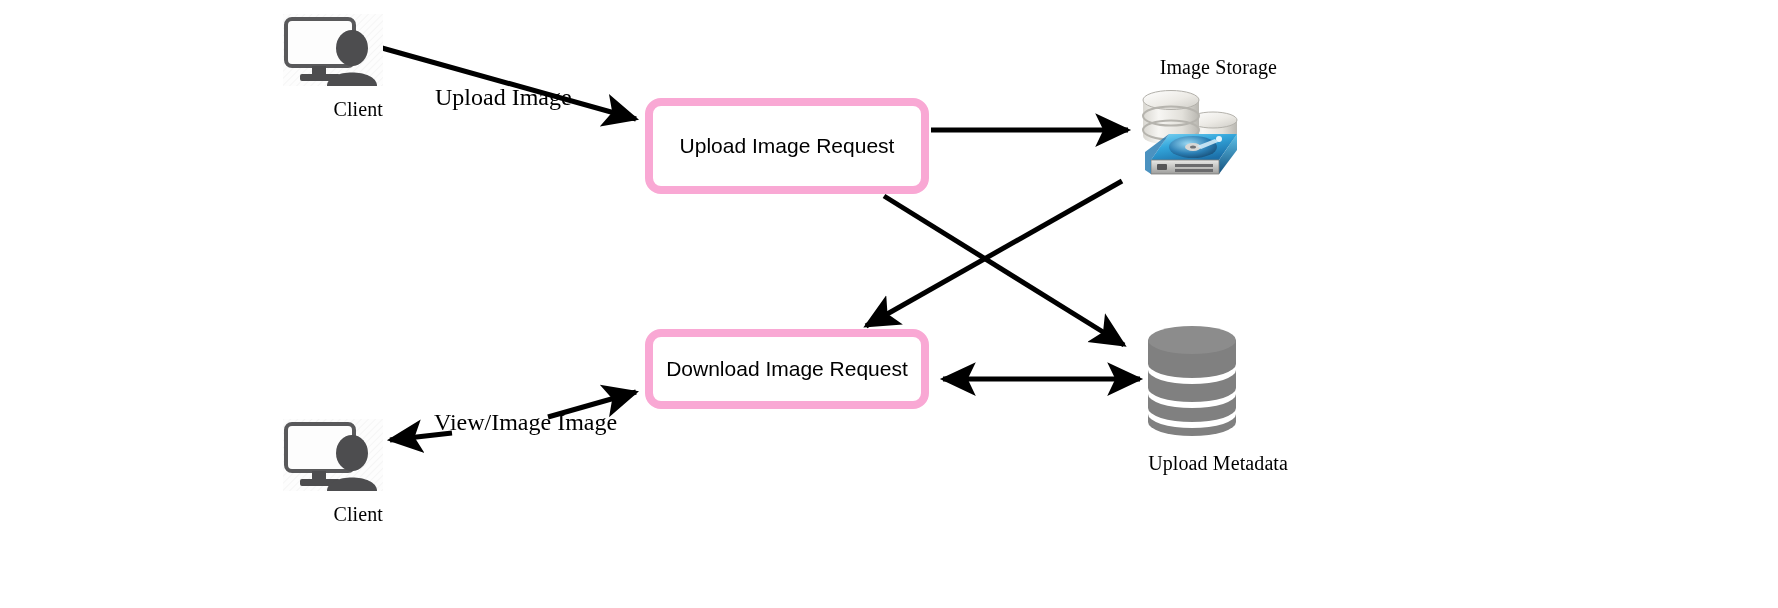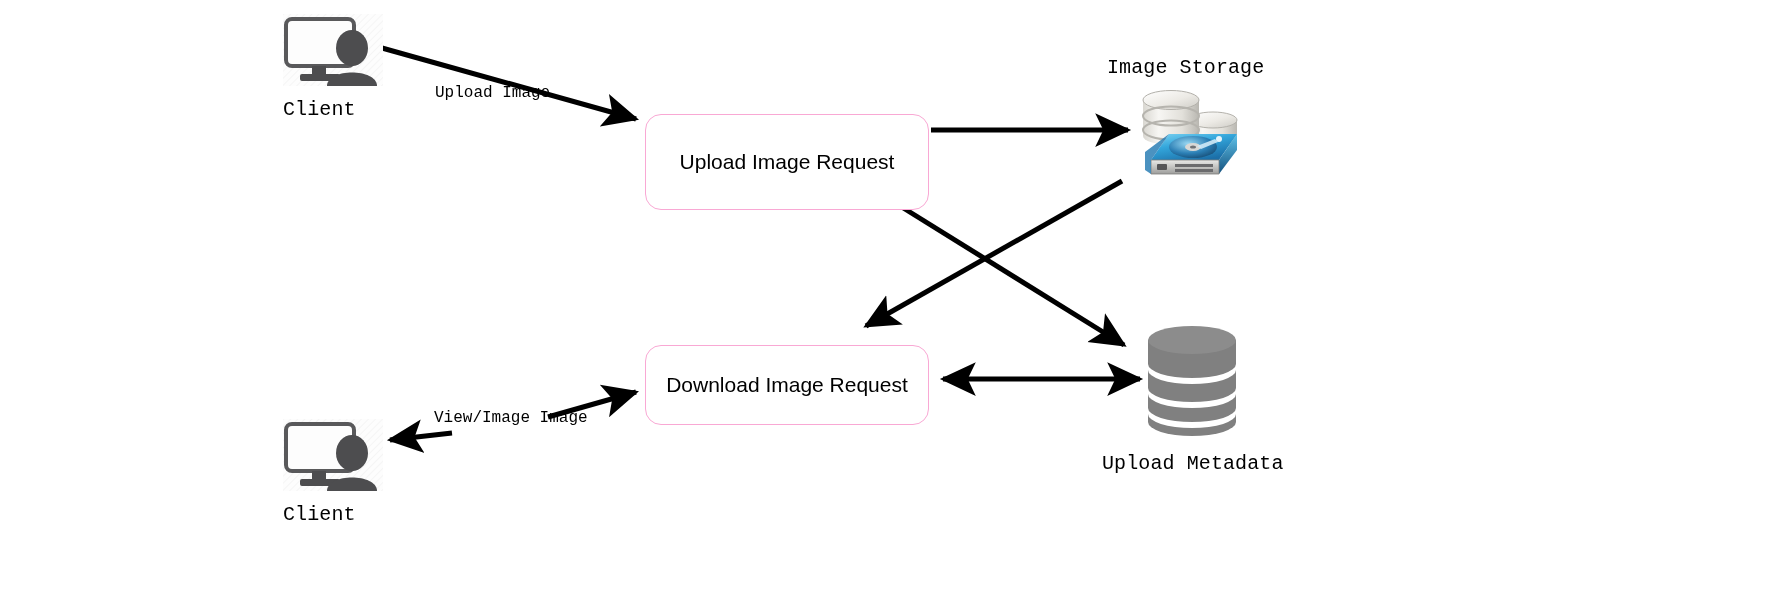--- a/index.html
+++ b/index.html
@@ -20,44 +20,43 @@
   }
   #diagram-svg {
     position: absolute;
     left: 0;
     top: 0;
     width: 1778px;
     height: 608px;
   }
   .node-label {
     position: absolute;
-    font-family: Liberation Mono, monospace;
+    font-family: Liberation Serif, serif;
     font-size: 20px;
     color: #000000;
     white-space: nowrap;
-    text-align: left;
+    text-align: right;
     letter-spacing: 0.1px;
   }
   .edge-label {
     position: absolute;
-    font-family: Liberation Mono, monospace;
-    font-size: 16px;
+    font-family: Liberation Serif, serif;
+    font-size: 24px;
     color: #000000;
     white-space: nowrap;
   }
   .proc-box {
     position: absolute;
     box-sizing: border-box;
-    border: 1px solid #f9a8d4;
+    border: 8px solid #f9a8d4;
     border-radius: 16px;
     background: #ffffff;
     display: flex;
     align-items: center;
     justify-content: center;
-    margin-top: 16px;
   }
   .proc-box-text {
     font-family: "Liberation Sans", sans-serif;
     font-size: 21px;
     color: #000000;
     white-space: nowrap;
   }
 </style>
 </head>
 <body>

